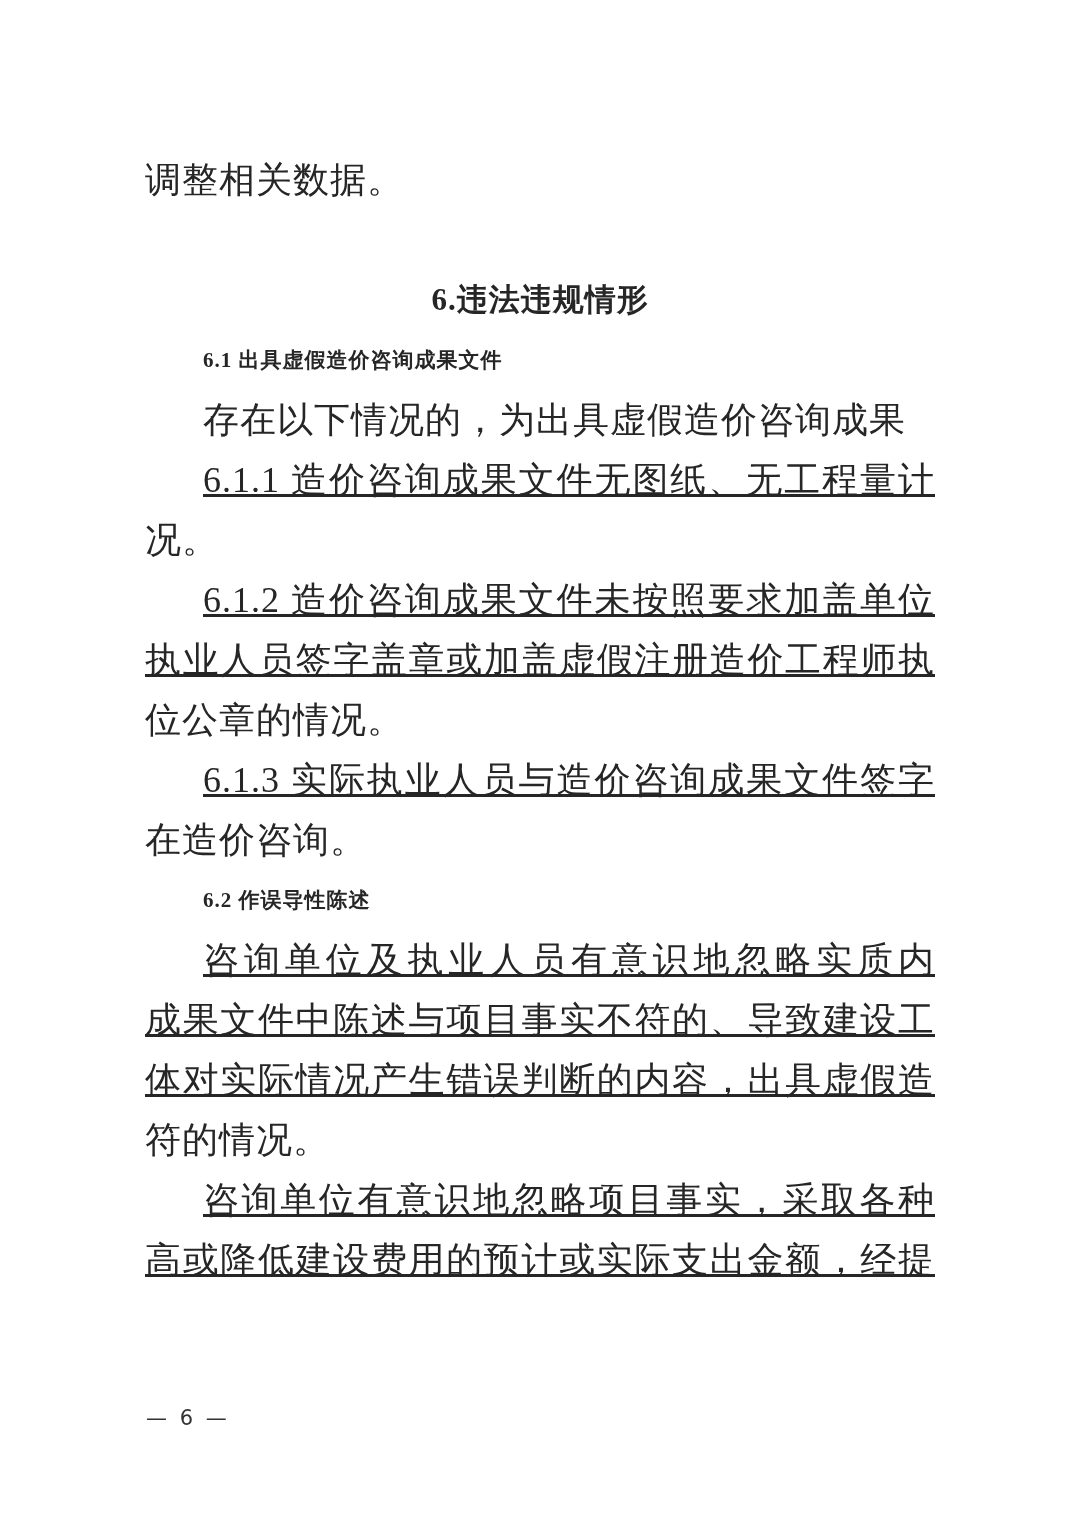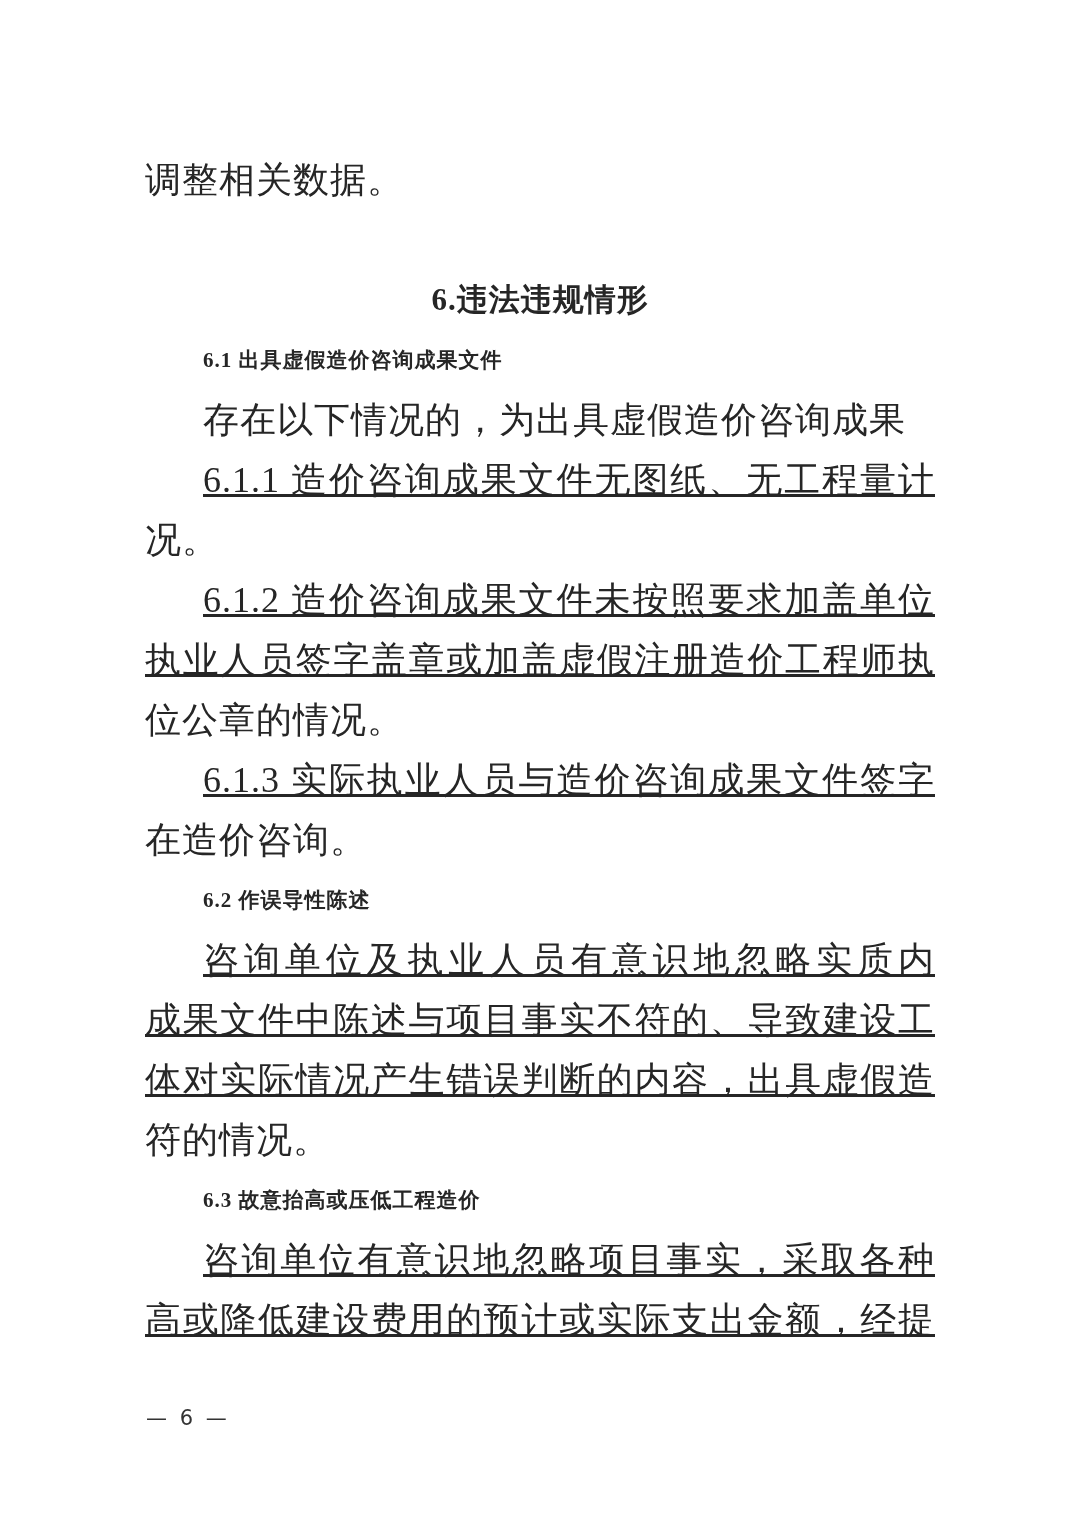--- a/index.html
+++ b/index.html
@@ -77,18 +77,17 @@
       <div class="line body indent justify">6.1.2 造价咨询成果文件未按照要求加盖单位公章、未经</div>
       <div class="line body justify">执业人员签字盖章或加盖虚假注册造价工程师执业专用章、单</div>
       <div class="line body">位公章的情况。</div>
       <div class="line body indent justify">6.1.3 实际执业人员与造价咨询成果文件签字盖章人员不</div>
       <div class="line body">在造价咨询。</div>
       <div class="line h2">6.2 作误导性陈述</div>
       <div class="line body indent justify">咨询单位及执业人员有意识地忽略实质内容，在造价咨询</div>
       <div class="line body justify">成果文件中陈述与项目事实不符的、导致建设工程其他相关主</div>
       <div class="line body justify">体对实际情况产生错误判断的内容，出具虚假造价咨询成果文件</div>
       <div class="line body">符的情况。</div>
-      <div class="line h2">6.3 故意抬高或压低工程造价</div>
       <div class="line body indent justify">咨询单位有意识地忽略项目事实，采取各种方式、手段提</div>
       <div class="line body justify">高或降低建设费用的预计或实际支出金额，经提示指正仍拒不</div>
     </div>
   <div class="footer">— 6 —</div>
 </div>
 
 </body></html>

